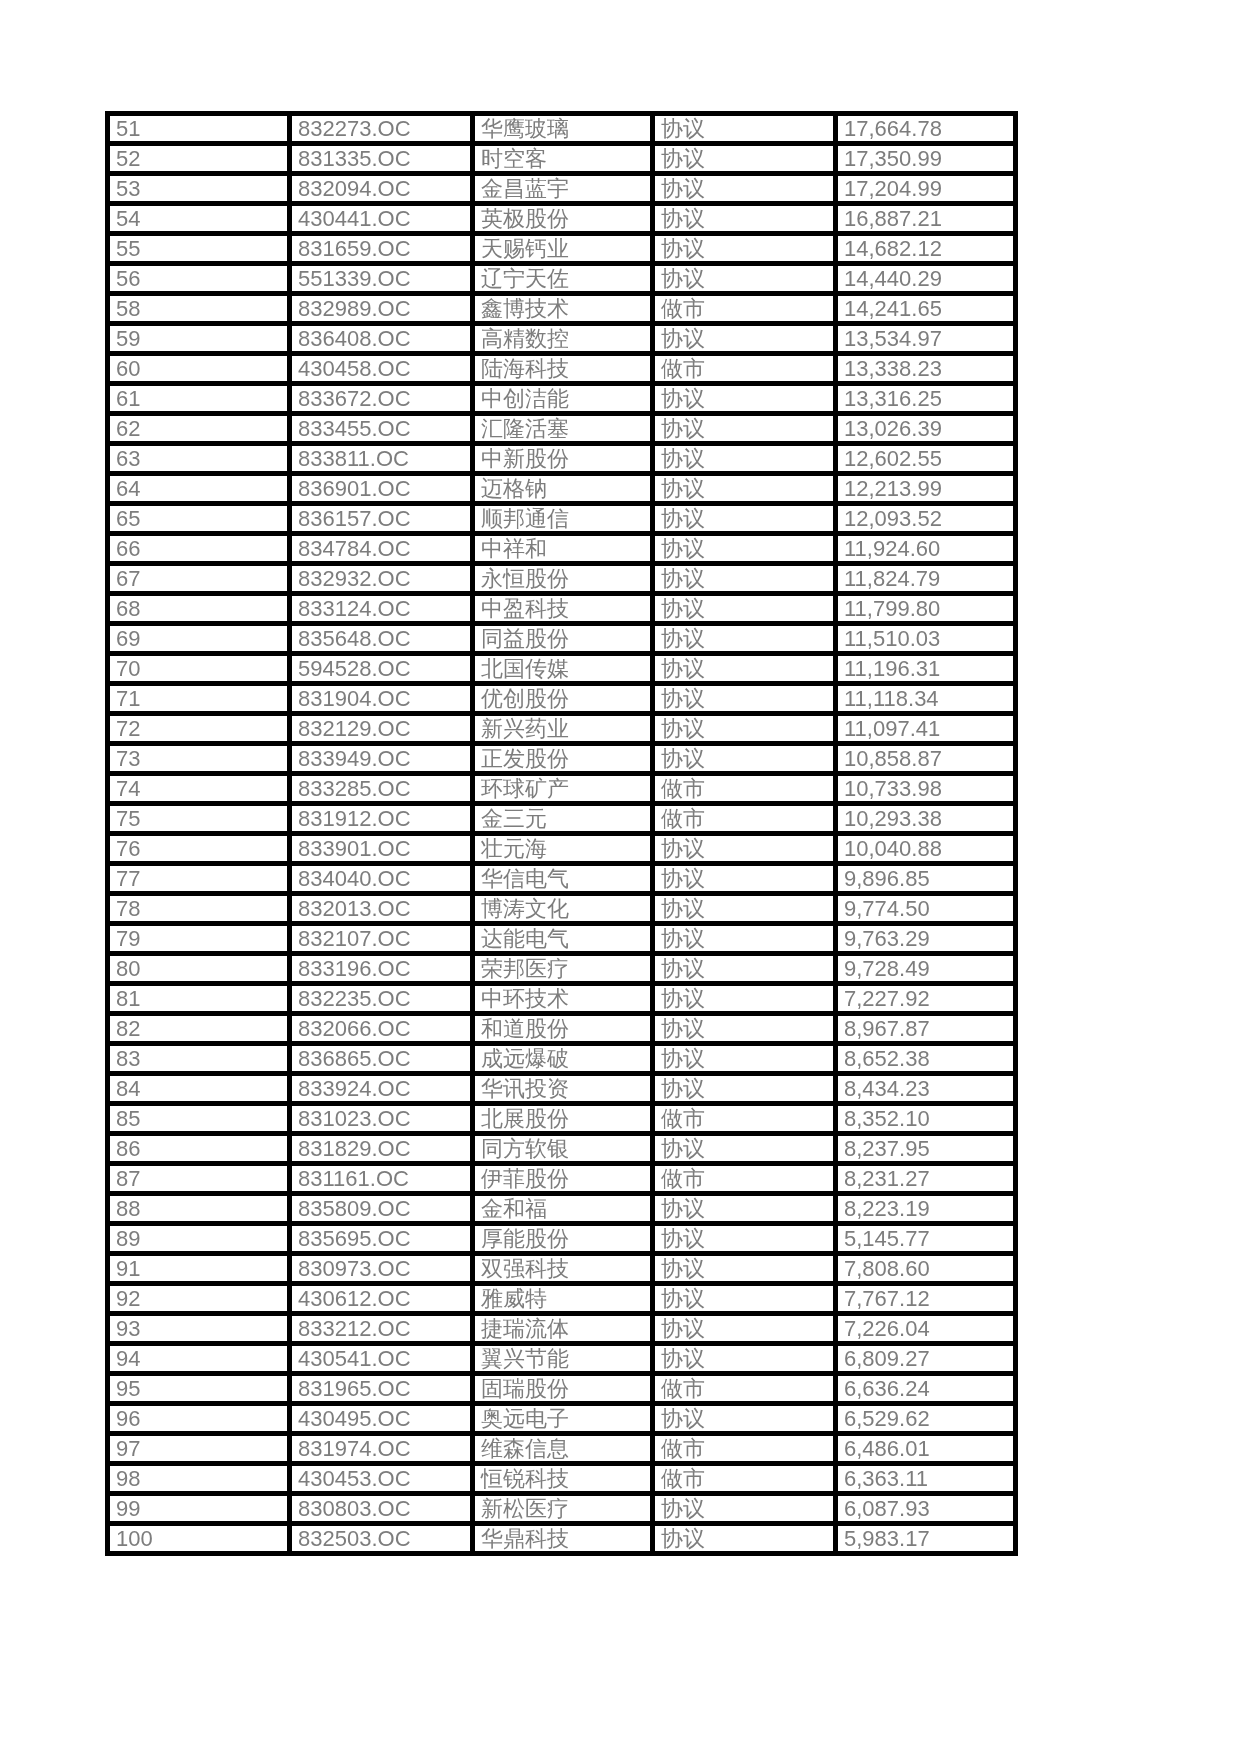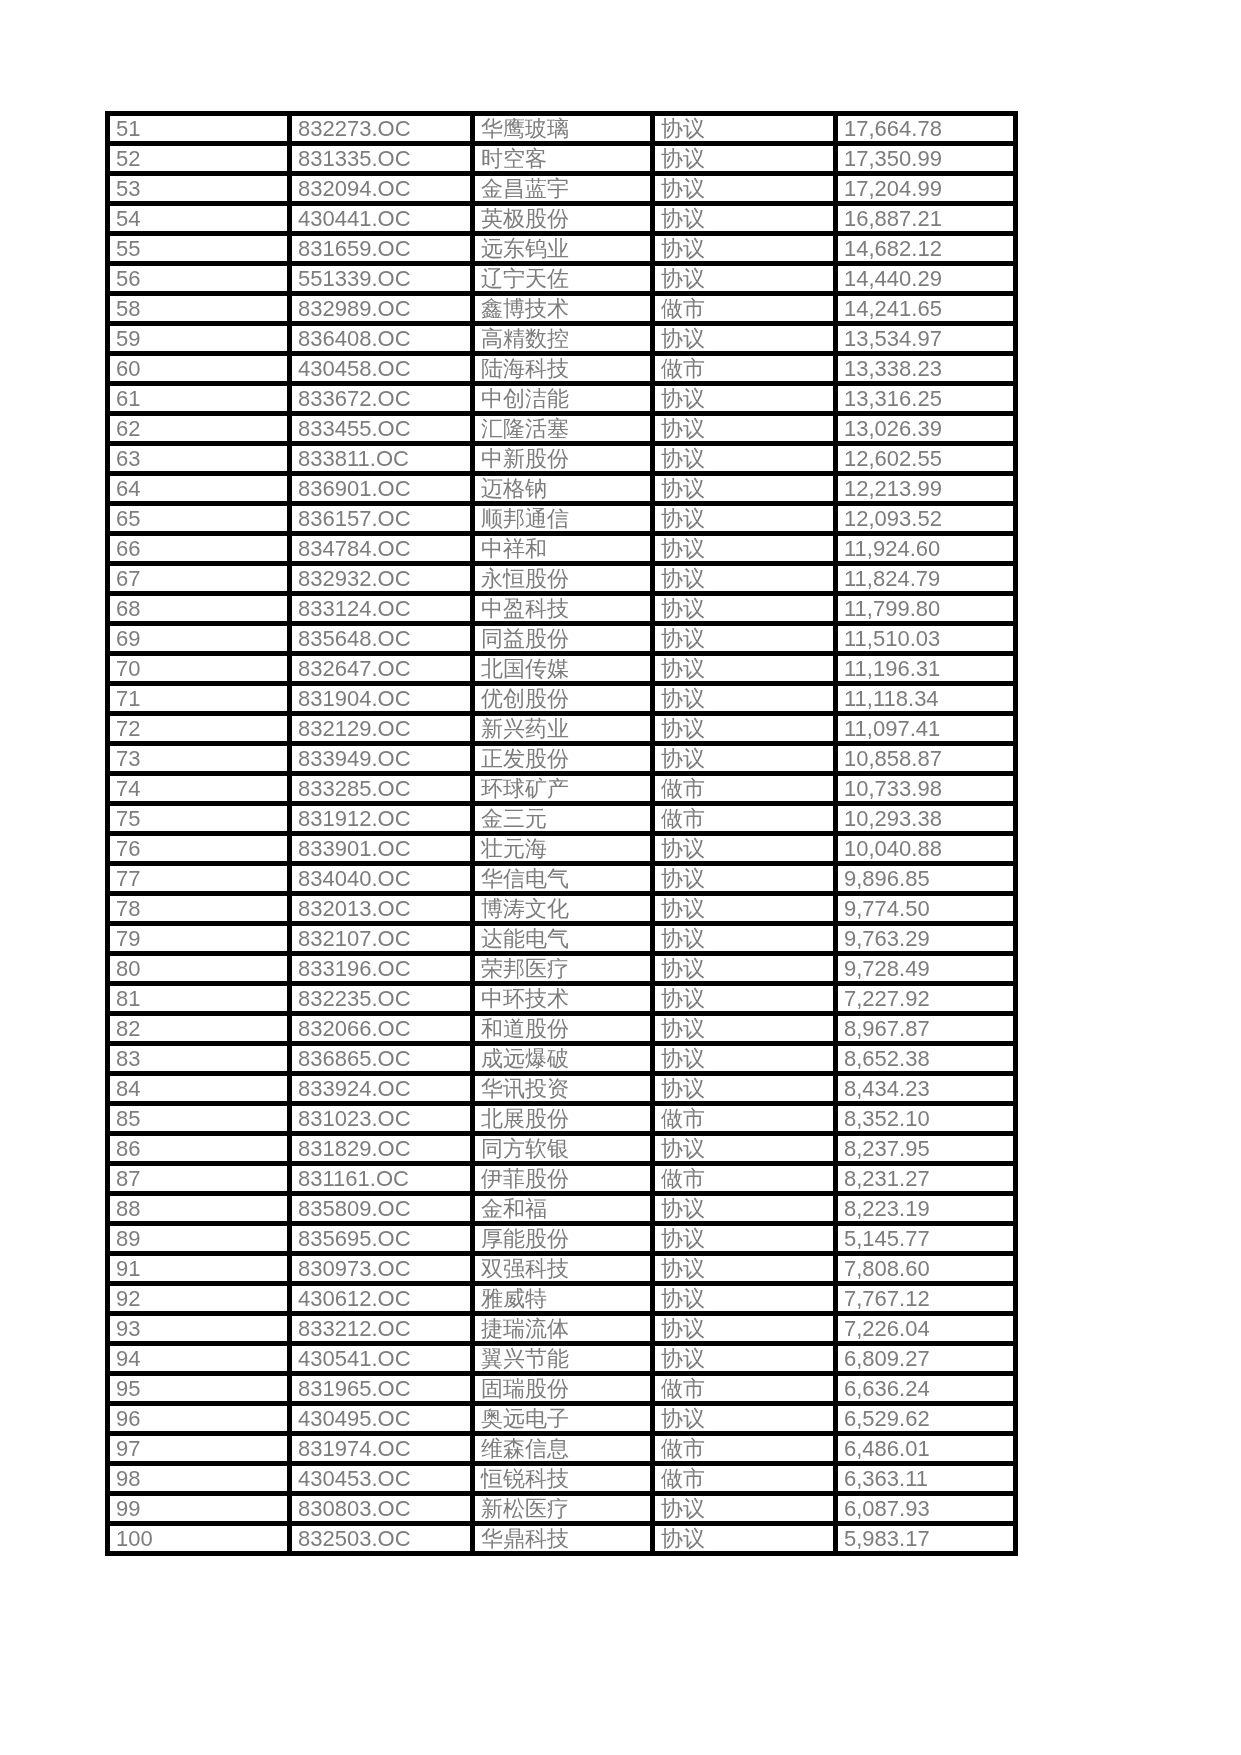--- a/index.html
+++ b/index.html
@@ -82,21 +82,21 @@
           <tr>
             <td>54</td>
             <td>430441.OC</td>
             <td>英极股份</td>
             <td>协议</td>
             <td>16,887.21</td>
           </tr>
           <tr>
             <td>55</td>
             <td>831659.OC</td>
-            <td>远东钨业</td>
+            <td>天赐钙业</td>
             <td>协议</td>
             <td>14,682.12</td>
           </tr>
           <tr>
             <td>56</td>
             <td>551339.OC</td>
             <td>辽宁天佐</td>
             <td>协议</td>
             <td>14,440.29</td>
           </tr>
@@ -179,21 +179,21 @@
           </tr>
           <tr>
             <td>69</td>
             <td>835648.OC</td>
             <td>同益股份</td>
             <td>协议</td>
             <td>11,510.03</td>
           </tr>
           <tr>
             <td>70</td>
-            <td>832647.OC</td>
+            <td>594528.OC</td>
             <td>北国传媒</td>
             <td>协议</td>
             <td>11,196.31</td>
           </tr>
           <tr>
             <td>71</td>
             <td>831904.OC</td>
             <td>优创股份</td>
             <td>协议</td>
             <td>11,118.34</td>

